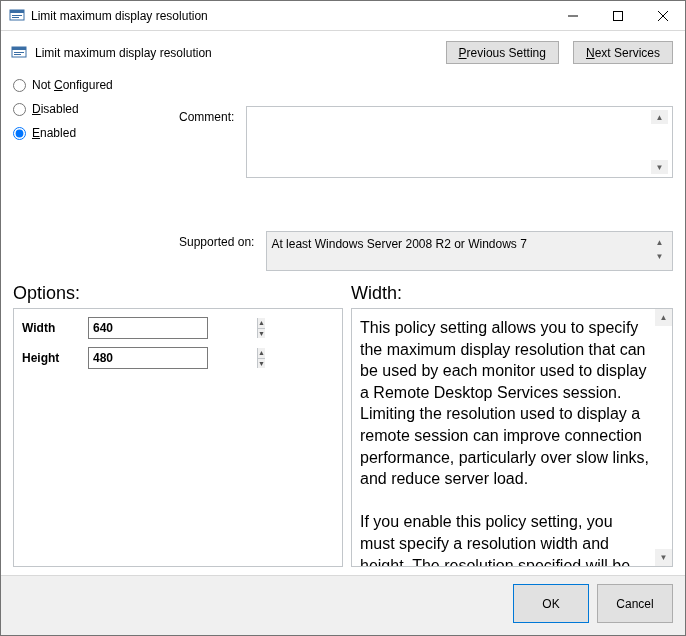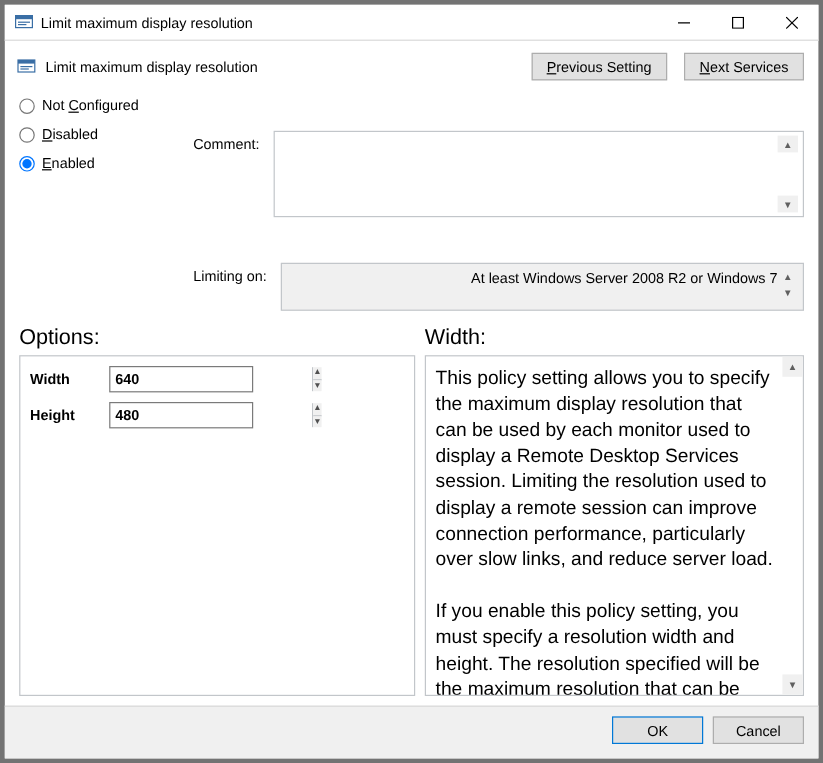--- a/index.html
+++ b/index.html
@@ -6,21 +6,21 @@
   body {
     margin: 0;
     font-family: "Segoe UI", Tahoma, sans-serif;
     font-size: 12px;
     background: #fff;
     color: #000;
   }
   .window {
     width: 686px;
     height: 636px;
-    border: 4px solid #737373;
+    border: 1px solid #737373;
     background: #fff;
     display: flex;
     flex-direction: column;
   }
   
   .titlebar {
     height: 30px;
     display: flex;
     align-items: center;
     border-bottom: 1px solid #d9d9d9;
@@ -58,20 +58,21 @@
   }
   .u { text-decoration: underline; }
   
   .upper {
     display: grid;
     grid-template-columns: 145px 1fr;
     grid-template-rows: auto auto;
     column-gap: 0;
     row-gap: 6px;
     padding: 2px 12px 8px 12px;
+    gap: 21px;
   }
   .state-options {
     grid-row: 1 / span 2;
     display: flex;
     flex-direction: column;
     gap: 10px;
     padding-top: 4px;
   }
   .radio-row { display: flex; align-items: center; gap: 6px; font-size: 12px; }
   .radio-row input { margin: 0; }
@@ -90,21 +91,21 @@
     flex: 1;
     border: 1px solid #c2c6ca;
     background: #fff;
     font: inherit;
     resize: none;
     padding: 3px 4px;
     position: relative;
   }
   .comment-box { height: 72px; display:flex;}
   .supported-box { height: 40px; background: #f0f0f0; display:flex; align-items:flex-start;}
-  .supported-text { flex:1; padding: 2px 0; color:#000; font-size:12px;text-align:right; }
+  .supported-text { flex:1; padding: 2px 0; color:#000; font-size:12px; }
   .scroll-arrows {
     width: 17px;
     display: flex;
     flex-direction: column;
     justify-content: space-between;
   }
   .scroll-arrows .arr {
     height: 14px;
     display:flex;align-items:center;justify-content:center;
     background:#f0f0f0;
@@ -180,21 +181,21 @@
     font-size:8px;color:#606060;
   }
   
   .footer {
     display:flex; justify-content:flex-end; gap:8px;
     padding: 8px 12px 12px 0;
     background:#f0f0f0;
     border-top: 1px solid #d9d9d9;
   }
   .btn {
-    min-width: 76px; height: 23px;
+    min-width: 76px; height: 39px;
     background:#e1e1e1;
     border:1px solid #adadad;
     font:inherit;
     padding: 0 12px;
     cursor: default;
   }
   .btn.primary { border:1px solid #0078d7; }
 </style>
 </head>
 <body>
@@ -270,21 +271,21 @@
       <div class="comment-box">
         <textarea class="comment-inner" value="" style=""></textarea>
         <div class="scroll-arrows">
           <div class="arr">▲</div>
           <div class="arr">▼</div>
         </div>
       </div>
     </div>
 
     <div class="fieldrow">
-      <div class="lblcell" style="text-align:right;">Limiting on:</div>
+      <div class="lblcell" style="text-align:right;">Supported on:</div>
       <div class="supported-box">
         <div class="supported-text">At least Windows Server 2008 R2 or Windows 7</div>
         <div class="scroll-arrows">
           <div class="arr">▲</div>
           <div class="arr">▼</div>
         </div>
       </div>
     </div>
   </div>
 

